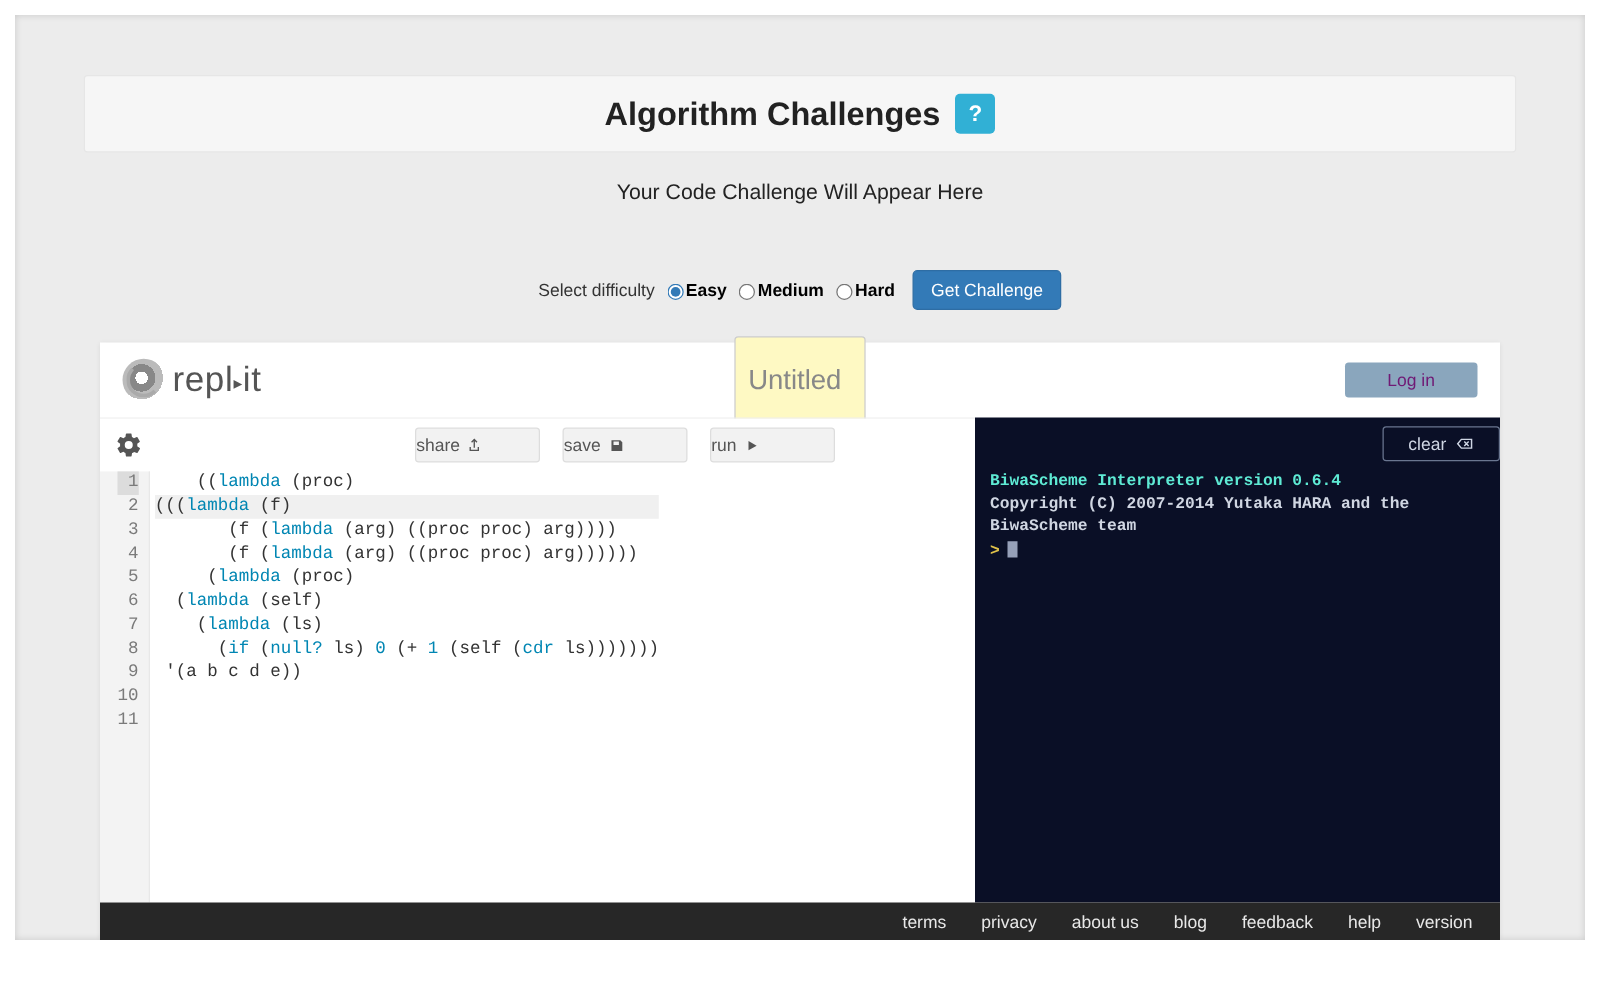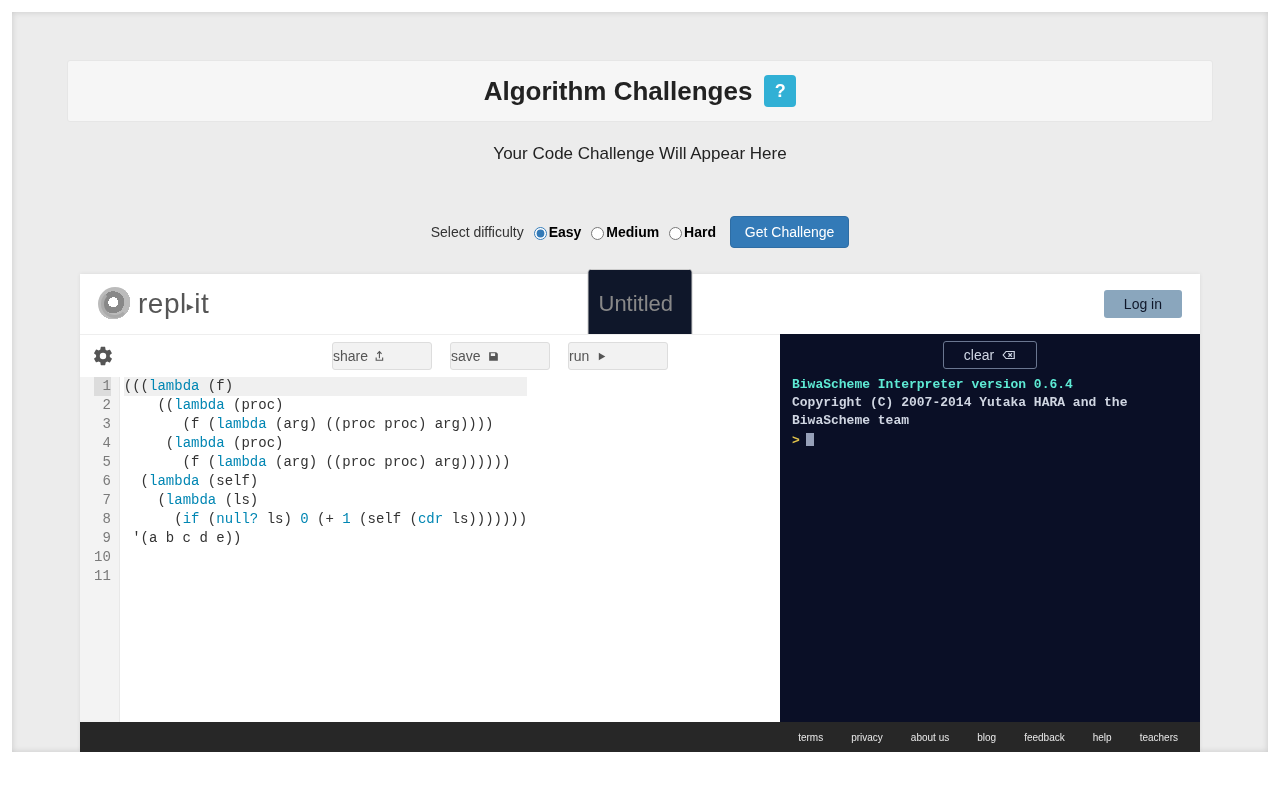--- a/index.html
+++ b/index.html
@@ -23,22 +23,22 @@
   
   .repl-shell { position: absolute; left: 68px; right: 68px; top: 262px; bottom: 0; background: #fff; box-shadow: 0 0 4px rgba(0,0,0,0.08); }
 
   .repl-header { height: 60px; display: flex; align-items: center; padding: 0 18px; position: relative; }
   .logo { display: flex; align-items: center; gap: 6px; color: #555; }
   .logo-swirl { width: 34px; height: 34px; border-radius: 50%; background: radial-gradient(circle at 45% 45%, #fff 0 5px, #888 5px 11px, #bbb 11px 17px, transparent 17px); position: relative; }
   .logo-swirl::after { content: ""; position: absolute; inset: 3px; border: 3px solid #aaa; border-top-color: transparent; border-right-color: transparent; border-radius: 50%; }
   .logo-text { font-size: 28px; color: #555; letter-spacing: 0.5px; font-weight: 300; }
   .logo-text .dot { font-size: 14px; vertical-align: 2px; }
   .title-input-wrap { position: absolute; left: 50%; transform: translateX(-50%); }
-  .title-input { font-size: 22px; color: #888; padding: 21px 10px; border: 1px solid #ccc; border-radius: 3px; width: 105px; text-align: left; background: #0f172a; }
-  .login-btn { margin-left: auto; background: #8aa6bd; color: #0f172a; border: none; border-radius: 3px; padding: 6px 20px; font-size: 14px; cursor: pointer; }
+  .title-input { font-size: 22px; color: #888; padding: 21px 10px; border: 1px solid #ccc; border-radius: 3px; width: 105px; text-align: left; background: #fef9c3; }
+  .login-btn { margin-left: auto; background: #8aa6bd; color: #701a75; border: none; border-radius: 3px; padding: 6px 34px; font-size: 14px; cursor: pointer; }
 
   .repl-body { position: absolute; top: 60px; bottom: 30px; left: 0; right: 0; display: flex; }
 
   
   .editor-side { width: 700px; display: flex; flex-direction: column; border-top: 1px solid #eee; }
   .editor-toolbar { height: 42px; display: flex; align-items: center; padding: 0 12px; gap: 0; background: #fff; }
   .gear { width: 22px; height: 22px; color: #555; cursor: pointer; margin-right: auto; }
   .tb-btn-group { display: flex; gap: 18px; margin-left: auto; padding-right: 100px; }
   .tb-btn { background: #f2f2f2; border: 1px solid #ddd; border-radius: 3px; color: #555; font-size: 14px; padding: 5px 0; width: 100px; display: inline-flex; align-items: center; justify-content: flex-start; gap: 6px; cursor: pointer; }
   .tb-btn svg { width: 13px; height: 13px; }
@@ -47,32 +47,32 @@
   .gutter { background: #f3f3f3; color: #7a7a7a; text-align: right; padding: 0 8px 0 14px; border-right: 1px solid #e8e8e8; user-select: none; }
   .gutter div.hl { background: #dcdcdc; }
   .code-lines { padding-left: 4px; color: #333; }
   .code-lines .ln { white-space: pre; height: 19px; }
   .code-lines .ln.hl { background: #f0f0f0; }
   .fn2 { color: #0086b3; }
   .num { color: #0086b3; }
 
   
   .term-side { flex: 1; background: #0a0f26; color: #ddd; display: flex; flex-direction: column; font-family: Menlo, Monaco, "Courier New", monospace; font-size: 13px; }
-  .term-toolbar { height: 42px; display: flex; align-items: center; justify-content: center; }
+  .term-toolbar { height: 42px; display: flex; align-items: center; justify-content: flex-end; }
   .clear-btn { border: 1px solid #6a7690; color: #cfd6e4; background: transparent; border-radius: 3px; padding: 5px 20px; font-size: 14px; display: inline-flex; align-items: center; gap: 8px; cursor: pointer; }
   .clear-btn svg { width: 14px; height: 12px; }
   .term-content { padding: 0 12px; line-height: 18px; }
   .term-content .l1 { color: #5eead4; font-weight: bold; }
   .term-content .l2 { color: #d0d6e2; font-weight: bold; }
   .prompt-line { margin-top: 2px; }
   .prompt-caret { color: #e0c24a; font-weight: bold; }
   .prompt-cursor { display: inline-block; width: 8px; height: 13px; background: #96a0b8; vertical-align: -2px; margin-left: 6px; }
 
   
-  .repl-footer { position: absolute; bottom: 0; left: 0; right: 0; height: 30px; background: #272727; color: #ddd; display: flex; align-items: center; justify-content: flex-end; gap: 28px; padding: 0 22px; font-size: 10px; }
+  .repl-footer { position: absolute; bottom: 0; left: 0; right: 0; height: 30px; background: #272727; color: #ddd; display: flex; align-items: center; justify-content: flex-end; gap: 28px; padding: 0 22px; font-size: 14px; }
   .repl-footer a { color: #e8e8e8; text-decoration: none; cursor: pointer; }
 </style>
 </head>
 <body>
 
 <div class="outer">
   <div class="inner">
 
     <div class="title-panel">
       <span class="title-text">Algorithm Challenges</span>
@@ -141,25 +141,25 @@
                 <div>4</div>
                 <div>5</div>
                 <div>6</div>
                 <div>7</div>
                 <div>8</div>
                 <div>9</div>
                 <div>10</div>
                 <div>11</div>
               </div>
             <div class="code-lines" id="codelines">
+                <div class="ln">    ((<span class="fn2">lambda</span> (proc)</div>
                 <div class="ln hl">(((<span class="fn2">lambda</span> (f)</div>
-                <div class="ln">    ((<span class="fn2">lambda</span> (proc)</div>
                 <div class="ln">       (f (<span class="fn2">lambda</span> (arg) ((proc proc) arg))))</div>
+                <div class="ln">       (f (<span class="fn2">lambda</span> (arg) ((proc proc) arg))))))</div>
                 <div class="ln">     (<span class="fn2">lambda</span> (proc)</div>
-                <div class="ln">       (f (<span class="fn2">lambda</span> (arg) ((proc proc) arg))))))</div>
                 <div class="ln">  (<span class="fn2">lambda</span> (self)</div>
                 <div class="ln">    (<span class="fn2">lambda</span> (ls)</div>
                 <div class="ln">      (<span class="fn2">if</span> (<span class="fn2">null?</span> ls) <span class="num">0</span> (+ <span class="num">1</span> (self (<span class="fn2">cdr</span> ls)))))))</div>
                 <div class="ln"> '(a b c d e))</div>
                 <div class="ln">&nbsp;</div>
                 <div class="ln">&nbsp;</div>
               </div>
           </div>
         </div>
 
@@ -183,19 +183,19 @@
         </div>
       </div>
 
       <div class="repl-footer" id="footer">
           <a>terms</a>
           <a>privacy</a>
           <a>about us</a>
           <a>blog</a>
           <a>feedback</a>
           <a>help</a>
-          <a>teachers</a>
+          <a>version</a>
         </div>
 
     </div>
 
   </div>
 </div>
 
 </body></html>

